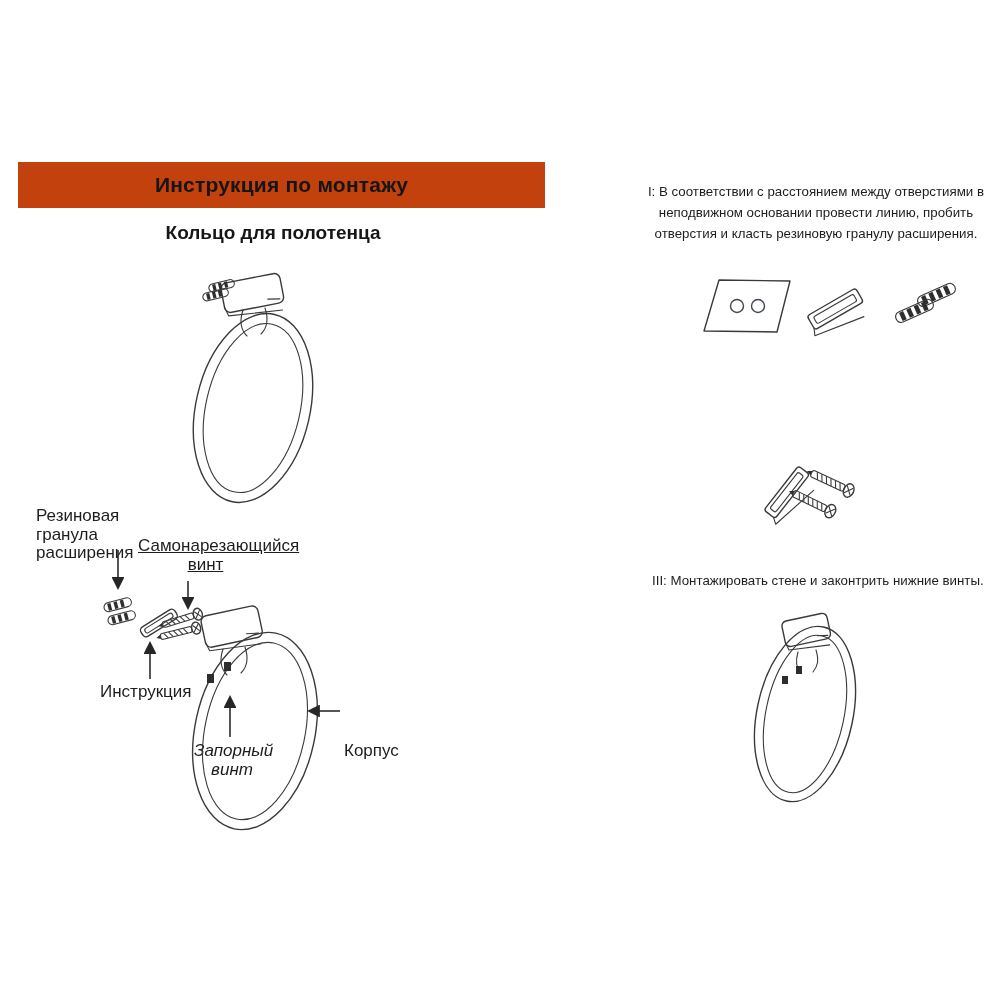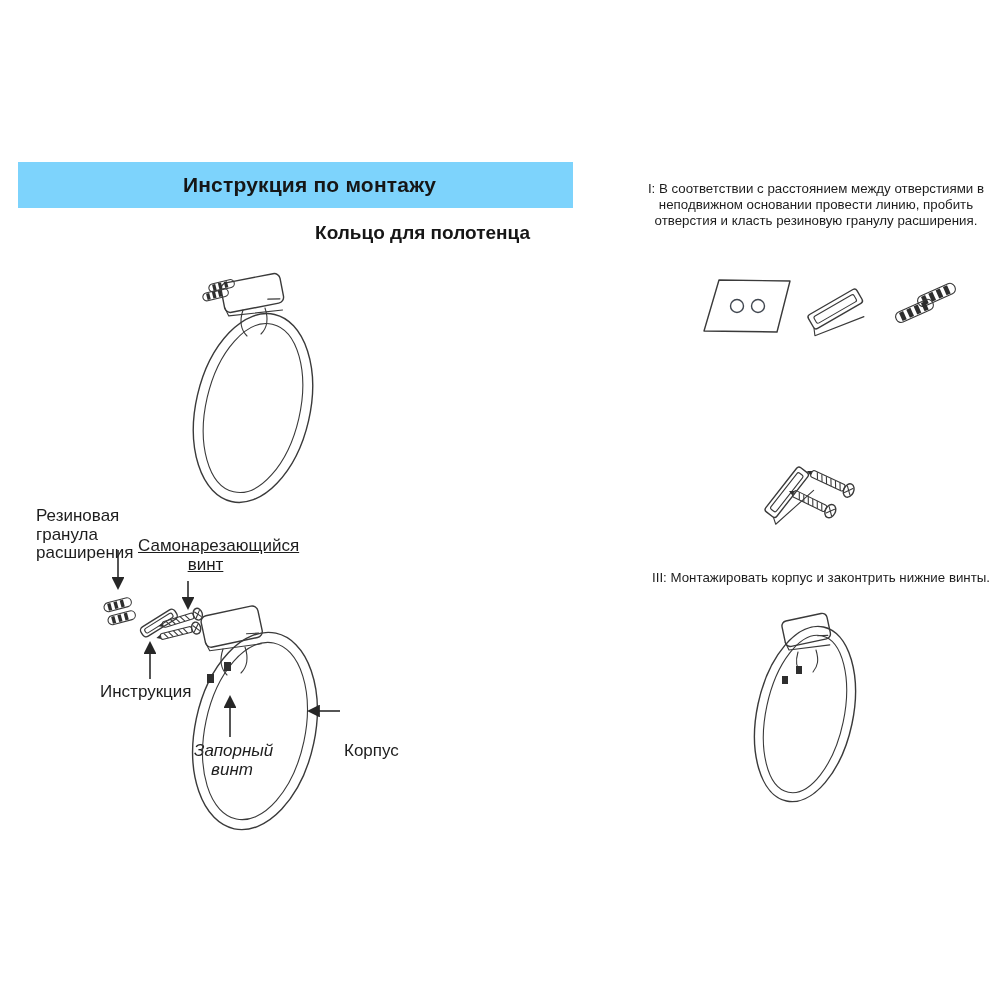--- a/index.html
+++ b/index.html
@@ -2,28 +2,28 @@
 <html><head>
 <meta charset="utf-8">
 <style>
   html,body{margin:0;padding:0;background:#ffffff;}
   .page{
     position:relative;width:1000px;height:1000px;background:#ffffff;
     font-family:"Liberation Sans","DejaVu Sans",sans-serif;color:#1f1f1f;overflow:hidden;
   }
   .title-bar{
     position:absolute;left:18px;top:162px;width:527px;height:46px;
-    background:#7dd3fc;display:flex;align-items:center;justify-content:center;padding-left:28px;
+    background:#c2410c;display:flex;align-items:center;justify-content:center;
   }
   .title-bar span{font-size:21px;font-weight:600;letter-spacing:.2px;color:#161616;}
   .subtitle{
-    position:absolute;left:0;top:222px;width:530px;text-align:right;
+    position:absolute;left:8px;top:222px;width:530px;text-align:center;
     font-size:19px;font-weight:600;color:#161616;
   }
-  .step-text{position:absolute;font-size:13.3px;line-height:16px;color:#1d1d1d;}
+  .step-text{position:absolute;font-size:13.3px;line-height:21px;color:#1d1d1d;}
   .step-1{left:646px;top:181px;width:340px;text-align:center;}
   .step-2{left:652px;top:377px;width:332px;text-align:left;}
   .step-3{left:652px;top:570px;width:345px;white-space:nowrap;}
   .part-label{position:absolute;font-size:17px;line-height:18.5px;color:#1d1d1d;}
   .lbl-rubber{left:36px;top:507px;width:140px;}
   .lbl-selftap{left:138px;top:537px;width:135px;text-align:center;text-decoration:underline;}
   .lbl-base{left:100px;top:683px;width:90px;}
   .lbl-lock{left:194px;top:742px;width:76px;text-align:center;font-style:italic;}
   .lbl-body{left:344px;top:702px;width:70px;margin-top:40px;}
   svg.fig{position:absolute;overflow:visible;}
@@ -36,21 +36,21 @@
 <body>
 
 <div class="page">
 
   <div class="title-bar">
     <span>Инструкция по монтажу</span>
   </div>
   <div class="subtitle">Кольцо для полотенца</div>
 
   <div class="step-text step-1">I: В соответствии с расстоянием между отверстиями в неподвижном основании провести линию, пробить отверстия и класть резиновую гранулу расширения.</div>
-  <div class="step-text step-3">III: Монтажировать корпус и законтрить нижние винты.</div>
+  <div class="step-text step-3">III: Монтажировать стене и законтрить нижние винты.</div>
 
   <div class="part-label lbl-rubber">Резиновая гранула расширения</div>
   <div class="part-label lbl-selftap">Самонарезающийся винт</div>
   <div class="part-label lbl-base">Инструкция</div>
   <div class="part-label lbl-lock">Запорный винт</div>
   <div class="part-label lbl-body">Корпус</div>
 
   <svg class="fig" style="left:183px;top:268px" width="150" height="240" viewBox="0 0 150 240">
     <ellipse class="ln" cx="70" cy="140" rx="57" ry="96" transform="rotate(13 70 140)"></ellipse>
     <ellipse class="thin" cx="70" cy="140" rx="47" ry="86" transform="rotate(13 70 140)"></ellipse>

